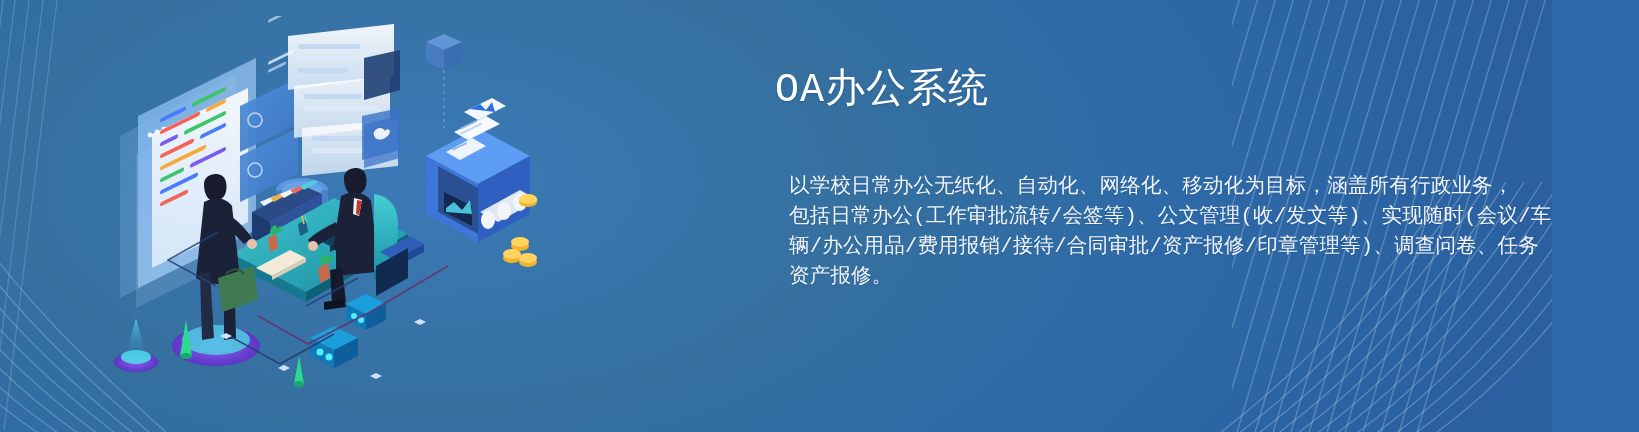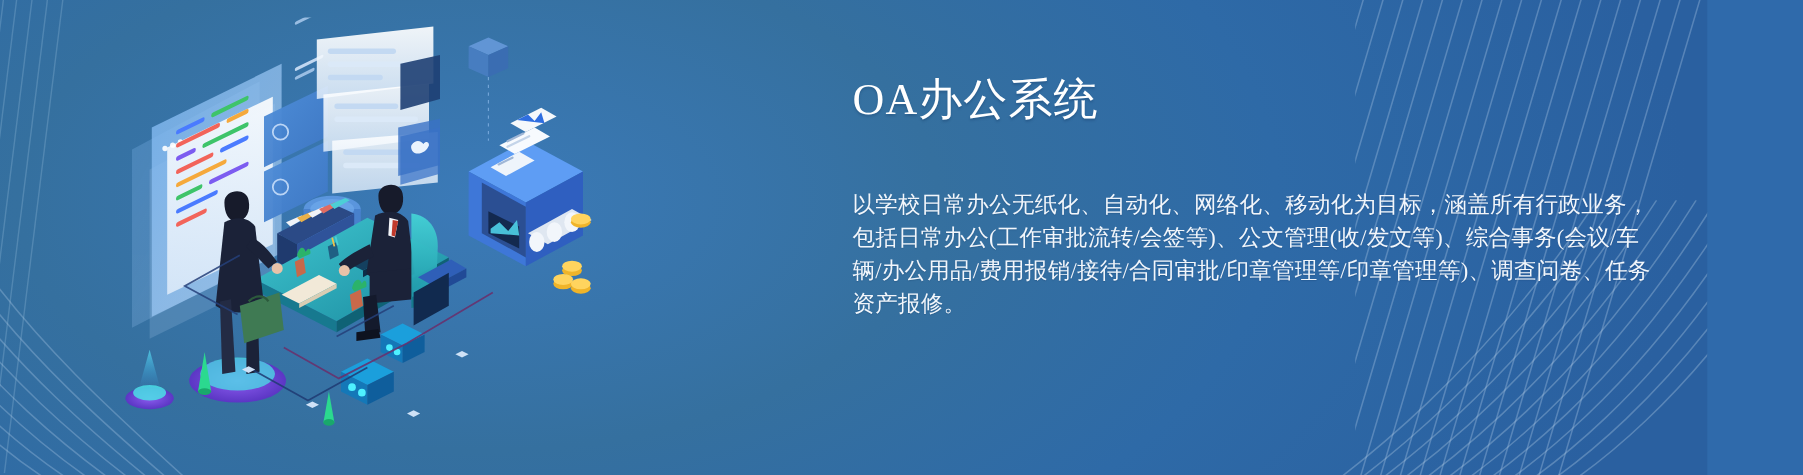--- a/index.html
+++ b/index.html
@@ -7,21 +7,21 @@
     padding: 0;
     background: #2f6aab;
   }
   .banner {
     position: relative;
     width: 1552px;
     height: 432px;
     overflow: hidden;
     background: radial-gradient(ellipse 1100px 600px at 28% 42%, #3b7ab8 0%, #35709f 38%, #2e6aa7 66%, #2a60a0 100%),
                 linear-gradient(115deg, #2f6cab 0%, #2e6aa6 45%, #2a63a3 100%);
-    font-family: Liberation Serif, serif;
+    font-family: Liberation Mono, monospace;
   }
 
   
   .deco { position: absolute; pointer-events: none; }
   .deco svg { display: block; }
   .deco-tl { left: -10px;  top: -40px; }
   .deco-tr { right: -10px; top: -16px; }
   .deco-bl { left: -30px;  bottom: -40px; }
   .deco-br { right: -20px; bottom: -50px; }
 
@@ -52,21 +52,21 @@
     text-shadow: 0 1px 2px rgba(10,40,80,.25);
   }
   .copy-body {
     color: #f2f6fb;
     font-size: 20.5px;
     line-height: 30px;
     margin: 0;
     letter-spacing: .2px;
     text-shadow: 0 1px 1px rgba(10,40,80,.2);
   }
-  .copy-body .ln { display: block; white-space: nowrap; }
+  .copy-body .ln { display: block; white-space: nowrap; margin-left: 14px; }
 </style>
 </head>
 <body>
 
 <div class="banner">
 
   <div class="deco deco-tl">
     <svg width="170" height="470" viewBox="0 0 170 470" aria-hidden="true">
       <g stroke="#8fb6d8" stroke-opacity=".32" fill="none" stroke-width="1.3">
         <path d="M6 0 L-52 470"></path>
@@ -393,19 +393,19 @@
         <path d="M262 360 l6 -3 l6 3 l-6 3 Z" fill="#cfe2f7"></path>
         <path d="M306 306 l6 -3 l6 3 l-6 3 Z" fill="#cfe2f7"></path>
       </g>
     </svg>
   </div>
 
   <div class="copy">
     <h1 class="copy-title">OA办公系统</h1>
     <p class="copy-body">
       <span class="ln">以学校日常办公无纸化、自动化、网络化、移动化为目标，涵盖所有行政业务，</span>
-      <span class="ln">包括日常办公(工作审批流转/会签等)、公文管理(收/发文等)、综合事务(会议/车</span>
-      <span class="ln">辆/办公用品/费用报销/接待/合同审批/印章管理等/印章管理等)、调查问卷、任务</span>
+      <span class="ln">包括日常办公(工作审批流转/会签等)、公文管理(收/发文等)、实现随时(会议/车</span>
+      <span class="ln">辆/办公用品/费用报销/接待/合同审批/资产报修/印章管理等)、调查问卷、任务</span>
       <span class="ln">资产报修。</span>
     </p>
   </div>
 
 </div>
 
 </body></html>

